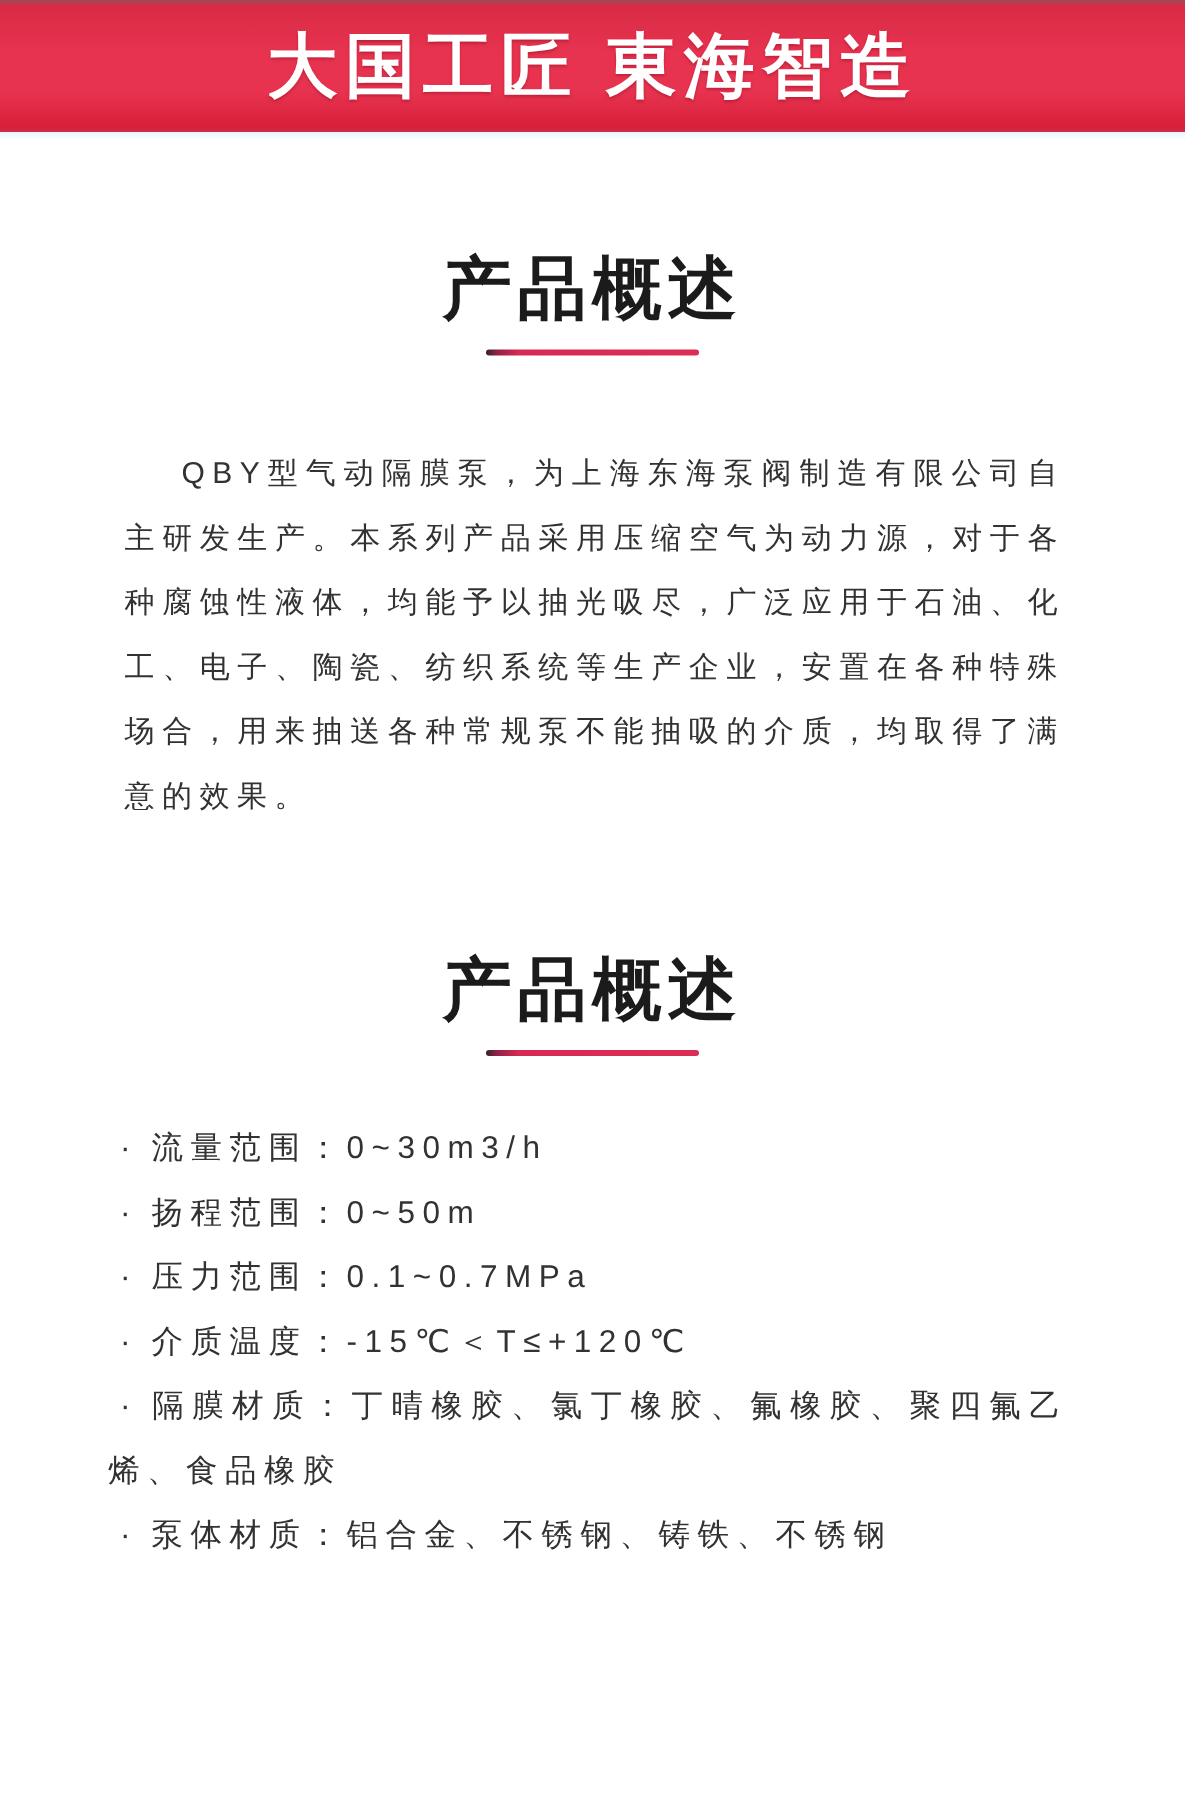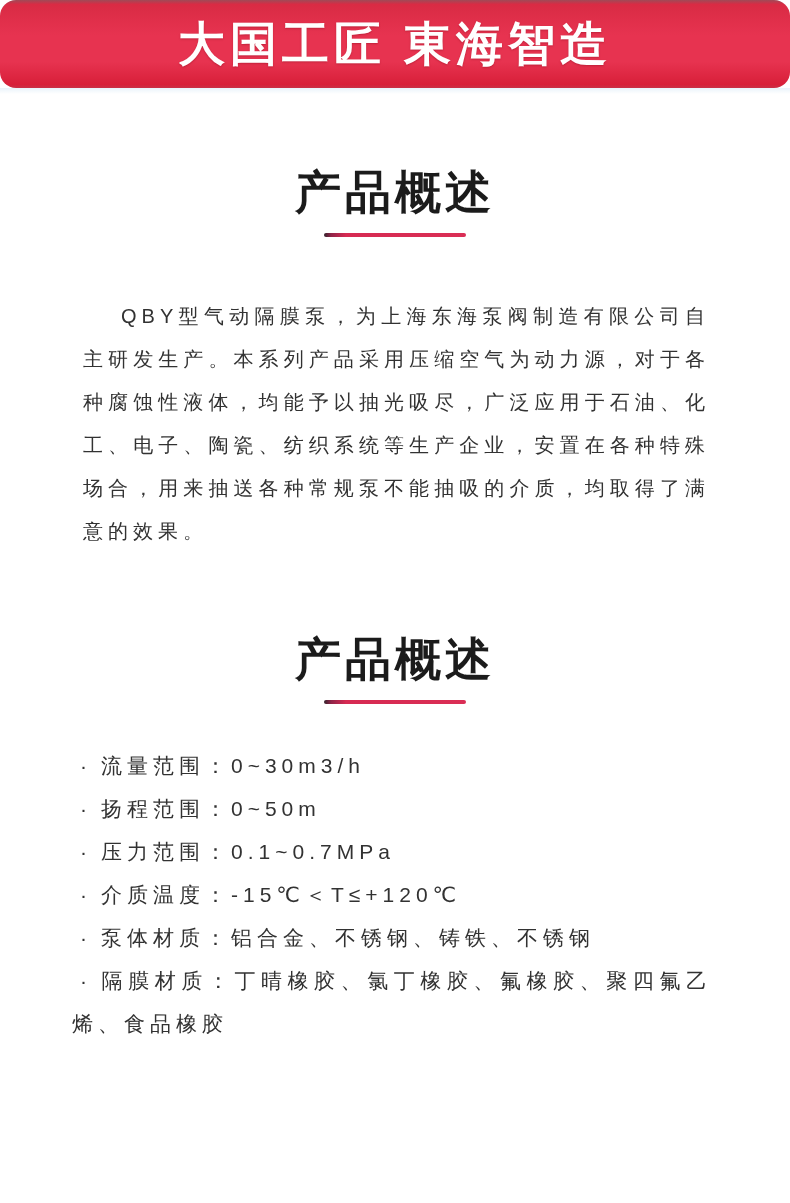--- a/index.html
+++ b/index.html
@@ -19,21 +19,20 @@
   .banner {
     width: 790px;
     height: 88px;
     background: linear-gradient(180deg,
       #a04a57 0%, #d92b44 5%,
       #e73350 40%, #e73350 70%,
       #d81f39 96%, #c93046 100%);
     display: flex;
     align-items: center;
     justify-content: center;
-    border-radius: 16px;
   }
   .banner-title {
     color: #ffffff;
     font-size: 47px;
     font-weight: bold;
     letter-spacing: 5px;
     text-shadow: 0 1px 2px rgba(120,0,20,0.35);
     white-space: pre;
   }
   .banner-divider {
@@ -115,21 +114,21 @@
       <div class="condition-item">
         <span class="bullet">·</span><span>扬程范围：0~50m</span>
       </div>
       <div class="condition-item">
         <span class="bullet">·</span><span>压力范围：0.1~0.7MPa</span>
       </div>
       <div class="condition-item">
         <span class="bullet">·</span><span>介质温度：-15℃＜T≤+120℃</span>
       </div>
       <div class="condition-item">
-        <span class="bullet">·</span><span>泵体材质：铝合金、不锈钢、铸铁、不锈钢</span>
+        <span class="bullet">·</span><span>隔膜材质：丁晴橡胶、氯丁橡胶、氟橡胶、聚四氟乙烯、食品橡胶</span>
       </div>
       <div class="condition-item">
-        <span class="bullet">·</span><span>隔膜材质：丁晴橡胶、氯丁橡胶、氟橡胶、聚四氟乙烯、食品橡胶</span>
+        <span class="bullet">·</span><span>泵体材质：铝合金、不锈钢、铸铁、不锈钢</span>
       </div>
     </div>
   </section>
 
 </div>
 
 </body></html>

